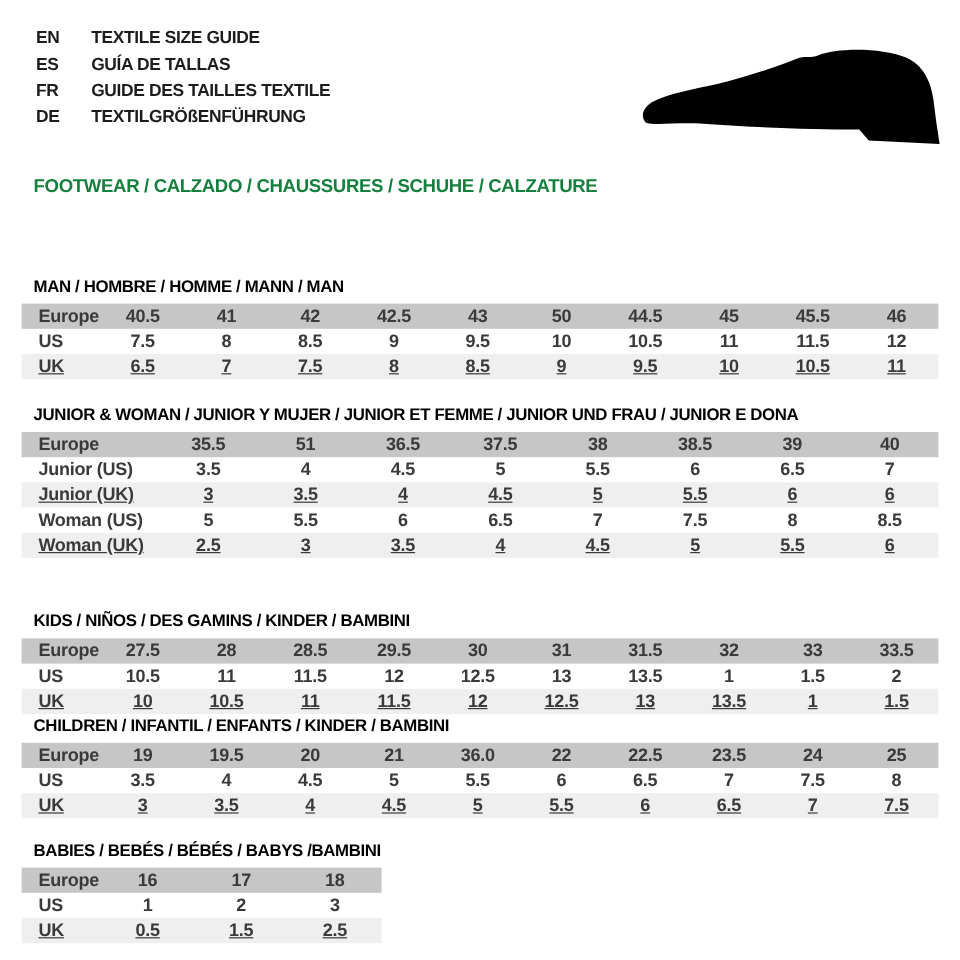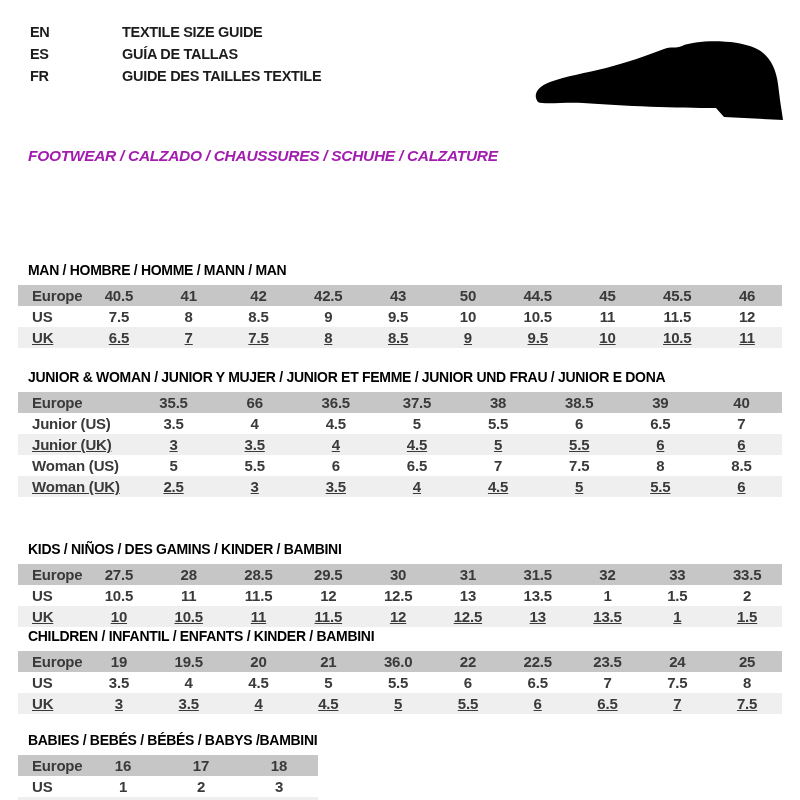--- a/index.html
+++ b/index.html
@@ -7,32 +7,32 @@
     width:800px; height:800px; background:#ffffff;
     font-family:"Liberation Sans", sans-serif;
     position:relative; overflow:hidden;
     -webkit-font-smoothing:antialiased;
   }
   .page { position:absolute; inset:0; background:#ffffff; }
 
   
   .lang-block { position:absolute; left:30px; top:21px; }
   .lang-row { display:flex; line-height:22px; font-size:14.5px; font-weight:700;
-              color:#1c1c1c; letter-spacing:-0.3px;gap:46px; }
+              color:#1c1c1c; letter-spacing:-0.3px; }
   .lang-code { width:46px; }
   .category-line {
     position:absolute; left:28px; top:147px;
-    font-size:15.5px; font-weight:700; color:#a21caf; letter-spacing:-0.3px;font-style:italic;
+    font-size:15.5px; font-weight:700; color:#15803d; letter-spacing:-0.3px;
   }
 
   
   .shoe { position:absolute; left:528px; top:40px; width:262px; height:88px; }
 
   
-  .section { position:absolute; left:0;margin-top:32px; }
+  .section { position:absolute; left:0; }
   #sec0 { top:230px; } #sec1 { top:337px; } #sec2 { top:509px; }
   #sec3 { top:596px; } #sec4 { top:700px; }
   .section-title {
     margin:0 0 0 28px; font-size:14px; font-weight:700; color:#000;
     letter-spacing:-0.3px; line-height:16px; white-space:nowrap;
   }
   .size-table { margin:7px 0 0 18px; }
   .trow { display:grid; height:21px; line-height:21px;
           font-size:15px; font-weight:700; color:#3a3a3a; letter-spacing:-0.2px; }
   .cols-10 .trow { grid-template-columns:66px repeat(10,1fr); width:764px; }
@@ -54,20 +54,24 @@
       <span class="lang-label">TEXTILE SIZE GUIDE</span>
     </div>
     <div class="lang-row">
       <span class="lang-code">ES</span>
       <span class="lang-label">GUÍA DE TALLAS</span>
     </div>
     <div class="lang-row">
       <span class="lang-code">FR</span>
       <span class="lang-label">GUIDE DES TAILLES TEXTILE</span>
     </div>
+    <div class="lang-row">
+      <span class="lang-code">DE</span>
+      <span class="lang-label">TEXTILGRÖßENFÜHRUNG</span>
+    </div>
   </div>
 
   <div class="category-line">FOOTWEAR / CALZADO / CHAUSSURES / SCHUHE / CALZATURE</div>
 
   <svg class="shoe" viewBox="0 0 262 88" xmlns="http://www.w3.org/2000/svg" aria-hidden="true">
     <path fill="#000000" d="M 10,62
       C 5,56 8,47 22,42
       C 38,36 58,33 78,28
       C 100,22 118,16 136,9
       C 142,6 148,9 154,6
@@ -125,21 +129,21 @@
         </div>
       </div>
   </section>
 
   <section class="section cols-8" id="sec1">
     <h2 class="section-title">JUNIOR &amp; WOMAN / JUNIOR Y MUJER / JUNIOR ET FEMME / JUNIOR UND FRAU / JUNIOR E DONA</h2>
     <div class="size-table">
         <div class="trow head">
           <div class="cell label">Europe</div>
           <div class="cell">35.5</div>
-          <div class="cell">66</div>
+          <div class="cell">51</div>
           <div class="cell">36.5</div>
           <div class="cell">37.5</div>
           <div class="cell">38</div>
           <div class="cell">38.5</div>
           <div class="cell">39</div>
           <div class="cell">40</div>
         </div>
         <div class="trow">
           <div class="cell label">Junior (US)</div>
           <div class="cell">3.5</div>

